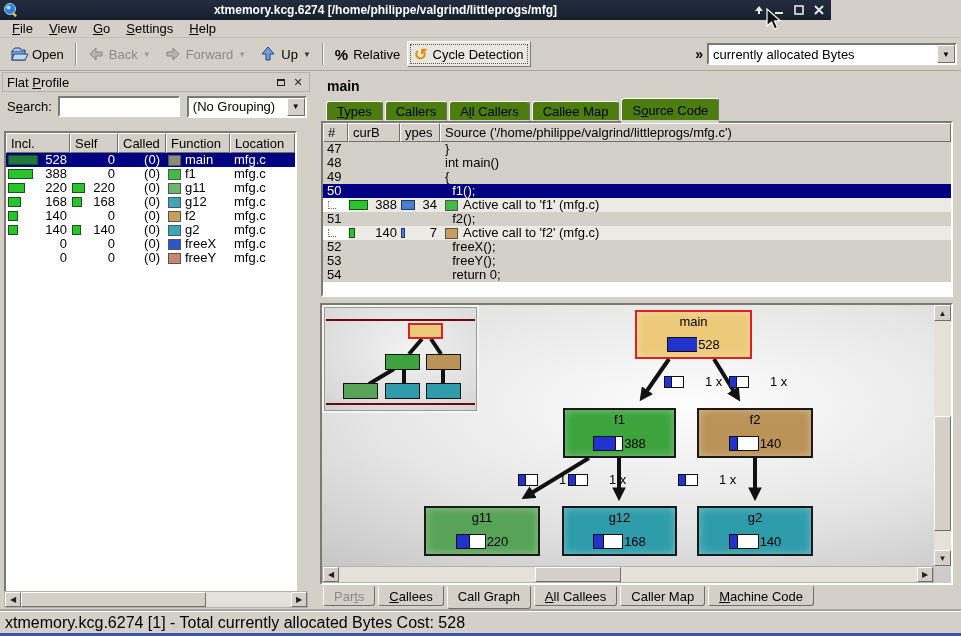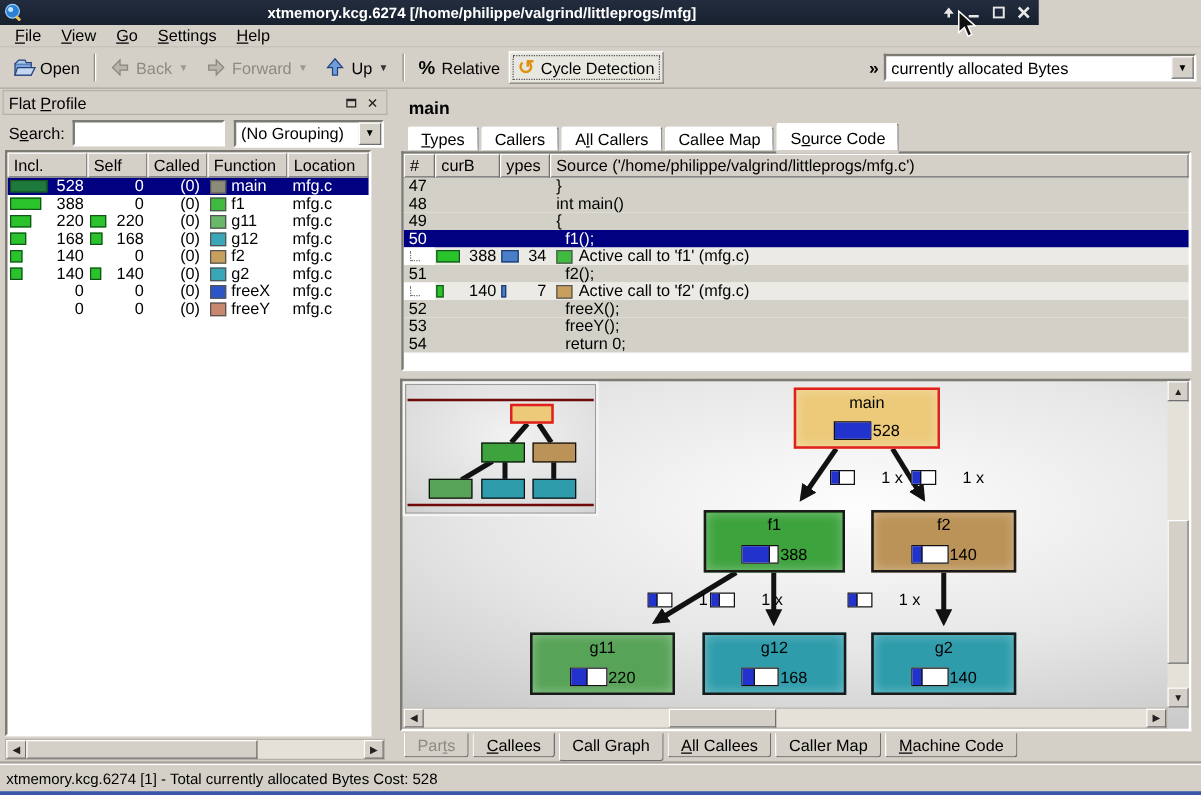--- a/index.html
+++ b/index.html
@@ -30,21 +30,21 @@
   .combo .val { flex:1; padding-left:4px; white-space:nowrap; overflow:hidden; }
   .combo .cbtn { width:18px; height:100%; background:#d4d0c8; border:1px solid; border-color:#fff #6f6f6f #6f6f6f #fff; display:flex; align-items:center; justify-content:center; font-size:8px; }
   .dock-head { left:2px; top:72px; width:308px; height:20px; display:flex; align-items:center; padding:0 4px; border:1px solid #b5b1a9; background:#d4d0c8; font-size:13px; }
   .dock-head .sp { flex:1; }
   .dock-ico { width:14px; height:13px; display:flex; align-items:center; justify-content:center; font-size:11px; color:#222; margin-left:3px; }
   .float-sq { width:8px; height:7px; border:1px solid #222; border-top-width:2px; }
   .search-row { left:2px; top:94px; width:308px; height:25px; display:flex; align-items:center; }
   .search-input { margin-left:6px; width:122px; height:21px; background:#fff; border:2px solid; border-color:#7b7b73 #fff #fff #7b7b73; }
   .grp-combo { margin-left:7px; width:120px; }
 
-  .fp-table { left:4px; top:120px; width:293px; height:469px; background:#fff; border:2px solid; border-color:#7b7b73 #fff #fff #7b7b73; overflow:hidden; }
+  .fp-table { left:4px; top:131px; width:293px; height:469px; background:#fff; border:2px solid; border-color:#7b7b73 #fff #fff #7b7b73; overflow:hidden; }
   .fp-header { display:flex; height:20px; }
   .fp-header .hc { background:#d4d0c8; border:1px solid; border-color:#fff #6f6f6f #6f6f6f #fff; padding:2px 4px; font-size:13px; white-space:nowrap; overflow:hidden; }
   .hc.c1{width:64px;} .hc.c2{width:48px;} .hc.c3{width:48px;} .hc.c4{width:64px;} .hc.c5{flex:1;}
   .fp-row { display:flex; height:14px; align-items:center; font-size:13px; line-height:14px; }
   .fp-row.sel { background:#000080; color:#fff; }
   .cell { white-space:nowrap; overflow:hidden; }
   .ci { width:64px; display:flex; align-items:center; }
   .cs { width:48px; display:flex; align-items:center; }
   .cc { width:48px; text-align:right; padding-right:6px; }
   .cf { width:64px; display:flex; align-items:center; gap:4px; padding-left:2px; }
@@ -57,21 +57,21 @@
   .hscroll { height:17px; background:#e4e1d9; border:1px solid #b5b1a9; display:flex; }
   .sbtn { width:16px; height:100%; background:#d4d0c8; border:1px solid; border-color:#fff #6f6f6f #6f6f6f #fff; font-size:8px; display:flex; align-items:center; justify-content:center; color:#222; }
   .sthumb { background:#d4d0c8; border:1px solid; border-color:#fff #6f6f6f #6f6f6f #fff; height:100%; }
   .fp-hscroll { left:4px; top:591px; width:304px; }
 
   .vsplit { left:312px; top:72px; width:8px; height:540px; background:#d4d0c8; }
 
   
   .rp-title { left:327px; top:78px; font-weight:bold; font-size:14px; }
   .tabs-top { left:326px; top:99px; height:22px; display:flex; align-items:flex-end; }
-  .tab { background:#ffffff; border:1px solid; border-color:#fff #6f6f6f #d4d0c8 #fff; border-top-left-radius:3px; border-top-right-radius:3px; padding:2px 10px 16px; height:20px; margin-right:2px; white-space:nowrap; }
+  .tab { background:#4d7c0f; border:1px solid; border-color:#fff #6f6f6f #d4d0c8 #fff; border-top-left-radius:3px; border-top-right-radius:3px; padding:2px 10px 16px; height:20px; margin-right:2px; white-space:nowrap; }
   .tab.active { height:23px; padding-top:4px; position:relative; z-index:2; box-shadow:0 2px 0 #d4d0c8; }
 
   .src-panel { left:321px; top:121px; width:632px; height:176px; background:#fff; border:2px solid; border-color:#7b7b73 #fff #fff #7b7b73; overflow:hidden; }
   .src-header { display:flex; height:19px; }
   .src-header .hc { background:#d4d0c8; border:1px solid; border-color:#fff #6f6f6f #6f6f6f #fff; padding:1px 4px; font-size:13px; white-space:nowrap; overflow:hidden; }
   .s1{width:25px;} .s2{width:52px;} .s3{width:40px;} .s4{flex:1;}
   .src-row { display:flex; height:14px; line-height:14px; font-size:13px; background:#d3d0c7; align-items:flex-start; }
   .src-row.call { background:#ebeae5; }
   .src-row.sel { background:#000080; color:#fff; }
   .src-row .n { width:25px; padding-left:4px; }
@@ -108,21 +108,21 @@
   .g-vscroll { position:absolute; right:0; top:0; width:17px; height:261px; background:#e4e1d9; display:flex; flex-direction:column; }
   .g-vscroll .sbtn { width:100%; height:16px; }
   .vthumb { background:#d4d0c8; border:1px solid; border-color:#fff #6f6f6f #6f6f6f #fff; width:100%; }
   .g-hscroll { position:absolute; left:0; bottom:0; width:612px; }
 
   .tabs-bottom { left:323px; top:586px; height:23px; display:flex; align-items:flex-start; }
   .tabb { background:#d4d0c8; border:1px solid; border-color:#fff #6f6f6f #6f6f6f #fff; border-bottom-left-radius:3px; border-bottom-right-radius:3px; border-top-color:#d4d0c8; padding:2px 10px; height:20px; margin-right:3px; white-space:nowrap; }
   .tabb.active { height:23px; position:relative; z-index:2; }
   .tabb.disabled { color:#8b8b83; }
 
-  .statusbar { left:0; top:611px; width:961px; height:22px; background:#d4d0c8; border-top:1px solid #fff; box-shadow:0 -2px 0 #a8a49c; display:flex; align-items:center; padding-left:5px; font-size:12px; }
+  .statusbar { left:0; top:611px; width:961px; height:22px; background:#d4d0c8; border-top:1px solid #fff; box-shadow:0 -2px 0 #a8a49c; display:flex; align-items:center; padding-left:5px; font-size:16px; }
   .bottom-edge { left:0; top:633px; width:961px; height:3px; background:#3a56a8; }
 
   .icon16 { width:16px; height:16px; display:inline-block; }
   .cursor { left:763px; top:8px; width:20px; height:24px; pointer-events:none; z-index:99; }
 </style>
 </head>
 <body>
 
 <div class="abs titlebar">
   <span class="win-icon">

